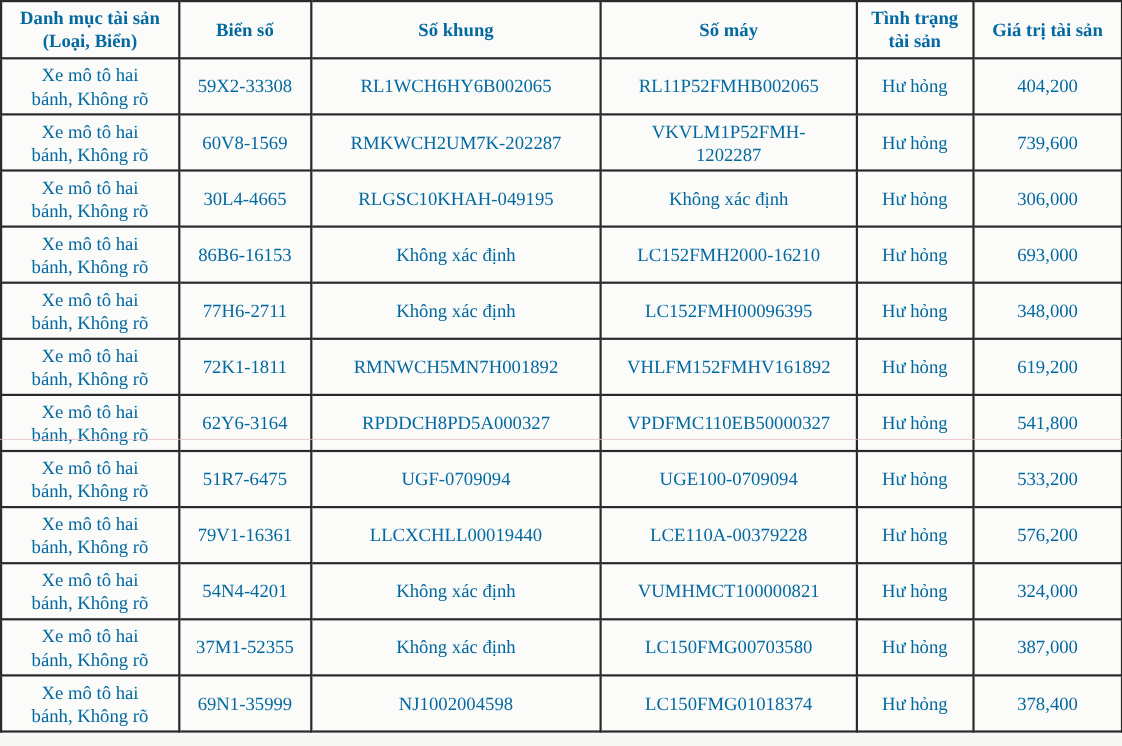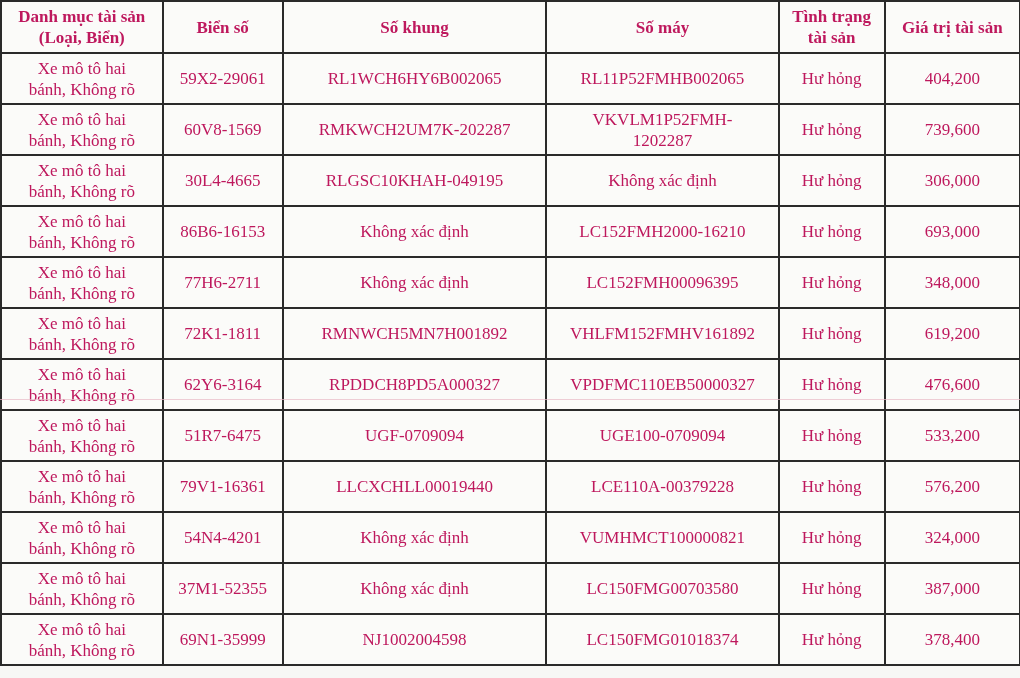--- a/index.html
+++ b/index.html
@@ -3,21 +3,21 @@
   <meta charset="utf-8">
   <style>
     html, body { margin: 0; padding: 0; background: #f7f7f5; }
     body { width: 1020px; height: 678px; overflow: hidden; position: relative; }
     table.assets {
       position: absolute; left: 0; top: 0;
       border-collapse: collapse;
       table-layout: fixed;
       width: 1021px;
       font-family: "Liberation Serif", "DejaVu Serif", serif;
-      color: #be185d;
+      color: #0369a1;
       font-size: 17px;
       background: #fbfbf9;
     }
     table.assets td, table.assets th {
       border: 2px solid #2a2a2a;
       text-align: center;
       vertical-align: middle;
       padding: 0 2px;
       line-height: 21px;
       overflow: hidden;
@@ -57,21 +57,21 @@
       <th>Giá trị tài sản</th>
     </tr>
   </thead>
   <tbody id="tbody">
       <tr>
         <td>
           <div>Xe mô tô hai</div>
           <div>bánh, Không rõ</div>
         </td>
         <td>
-          <div>59X2-29061</div>
+          <div>59X2-33308</div>
         </td>
         <td>
           <div>RL1WCH6HY6B002065</div>
         </td>
         <td>
           <div>RL11P52FMHB002065</div>
         </td>
         <td>
           <div>Hư hỏng</div>
         </td>
@@ -196,21 +196,21 @@
         <td>
           <div>RPDDCH8PD5A000327</div>
         </td>
         <td>
           <div>VPDFMC110EB50000327</div>
         </td>
         <td>
           <div>Hư hỏng</div>
         </td>
         <td>
-          <div>476,600</div>
+          <div>541,800</div>
         </td>
       </tr>
       <tr>
         <td>
           <div>Xe mô tô hai</div>
           <div>bánh, Không rõ</div>
         </td>
         <td>
           <div>51R7-6475</div>
         </td>

